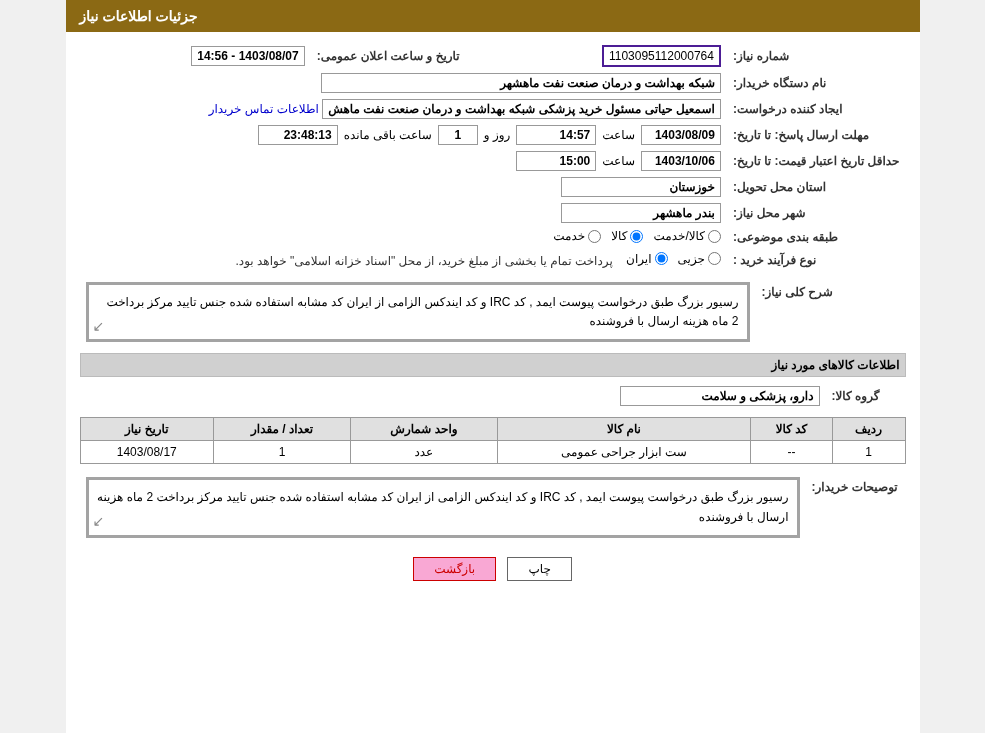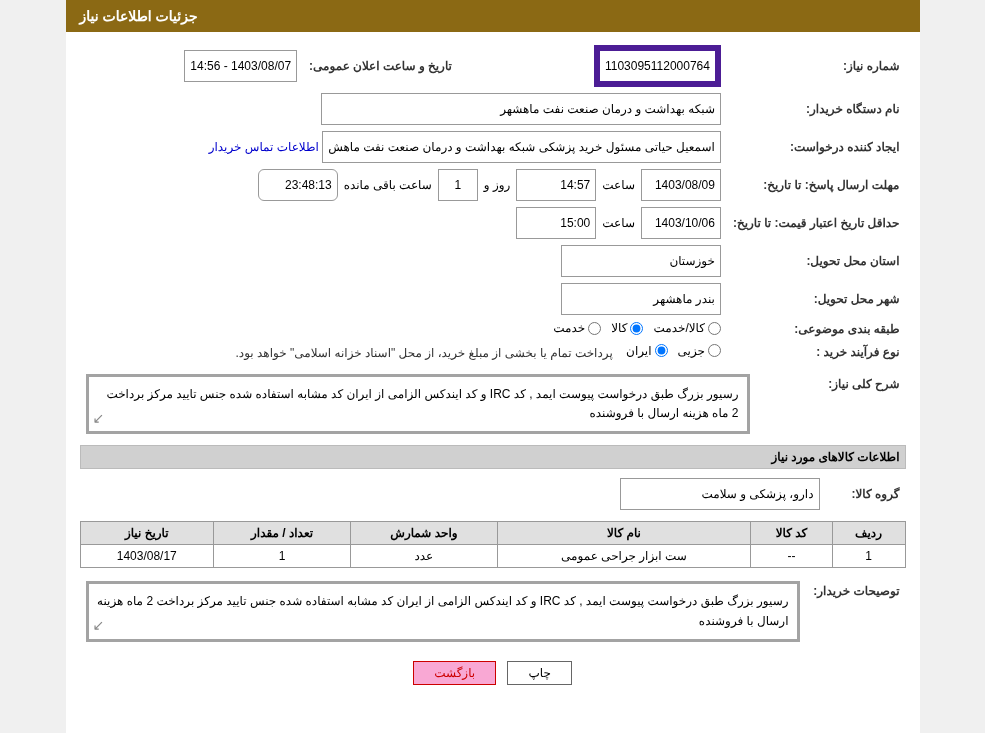--- a/index.html
+++ b/index.html
@@ -39,40 +39,41 @@
       margin-bottom: 8px;
     }
     .info-table td {
       padding: 3px 6px;
       vertical-align: middle;
     }
     .label-cell {
       color: #333;
       font-weight: bold;
       white-space: nowrap;
-      text-align: right;
+      text-align: left;
       width: 150px;
     }
     .value-cell {
       text-align: right;
     }
     .input-box {
       border: 1px solid #999;
       background: #fff;
-      padding: 8px 5px;
+      padding: 2px 5px;
       display: inline-block;
       min-width: 80px;
+      font-weight: bold;
     }
     .input-wide {
       min-width: 200px;
     }
     .pink-box {
-      border: 6px solid #4c1d95;
-      background: #fff;
-      padding: 8px 5px;
+      border: 2px solid #4c1d95;
+      background: #fff;
+      padding: 2px 5px;
       display: inline-block;
     }
     .blue-link {
       color: #0000cc;
       text-decoration: none;
     }
     .radio-group {
       display: inline-flex;
       gap: 10px;
       align-items: center;
@@ -189,21 +190,21 @@
       <tr>
         <td class="label-cell">مهلت ارسال پاسخ: تا تاریخ:</td>
         <td class="value-cell" colspan="4">
           <span class="row-flex">
             <span class="input-box">1403/08/09</span>
             <span>ساعت</span>
             <span class="input-box">14:57</span>
             <span>روز و</span>
             <span class="input-box" style="min-width:40px;text-align:center;">1</span>
             <span>ساعت باقی مانده</span>
-            <span class="input-box" style="min-width:80px;border-radius:6px;">23:48:13</span>
+            <span class="input-box" style="min-width:80px;">23:48:13</span>
           </span>
         </td>
       </tr>
 
       <tr>
         <td class="label-cell">حداقل تاریخ اعتبار قیمت: تا تاریخ:</td>
         <td class="value-cell" colspan="4">
           <span class="row-flex">
             <span class="input-box">1403/10/06</span>
             <span>ساعت</span>
@@ -213,21 +214,21 @@
       </tr>
 
       <tr>
         <td class="label-cell">استان محل تحویل:</td>
         <td class="value-cell" colspan="4">
           <span class="input-box" style="min-width:160px;">خوزستان</span>
         </td>
       </tr>
 
       <tr>
-        <td class="label-cell">شهر محل تحویل:</td>
+        <td class="label-cell">شهر محل نیاز:</td>
         <td class="value-cell" colspan="4">
           <span class="input-box" style="min-width:160px;">بندر ماهشهر</span>
         </td>
       </tr>
 
       <tr>
         <td class="label-cell">طبقه بندی موضوعی:</td>
         <td class="value-cell" colspan="4">
           <span class="radio-group">
             <span class="radio-item">

